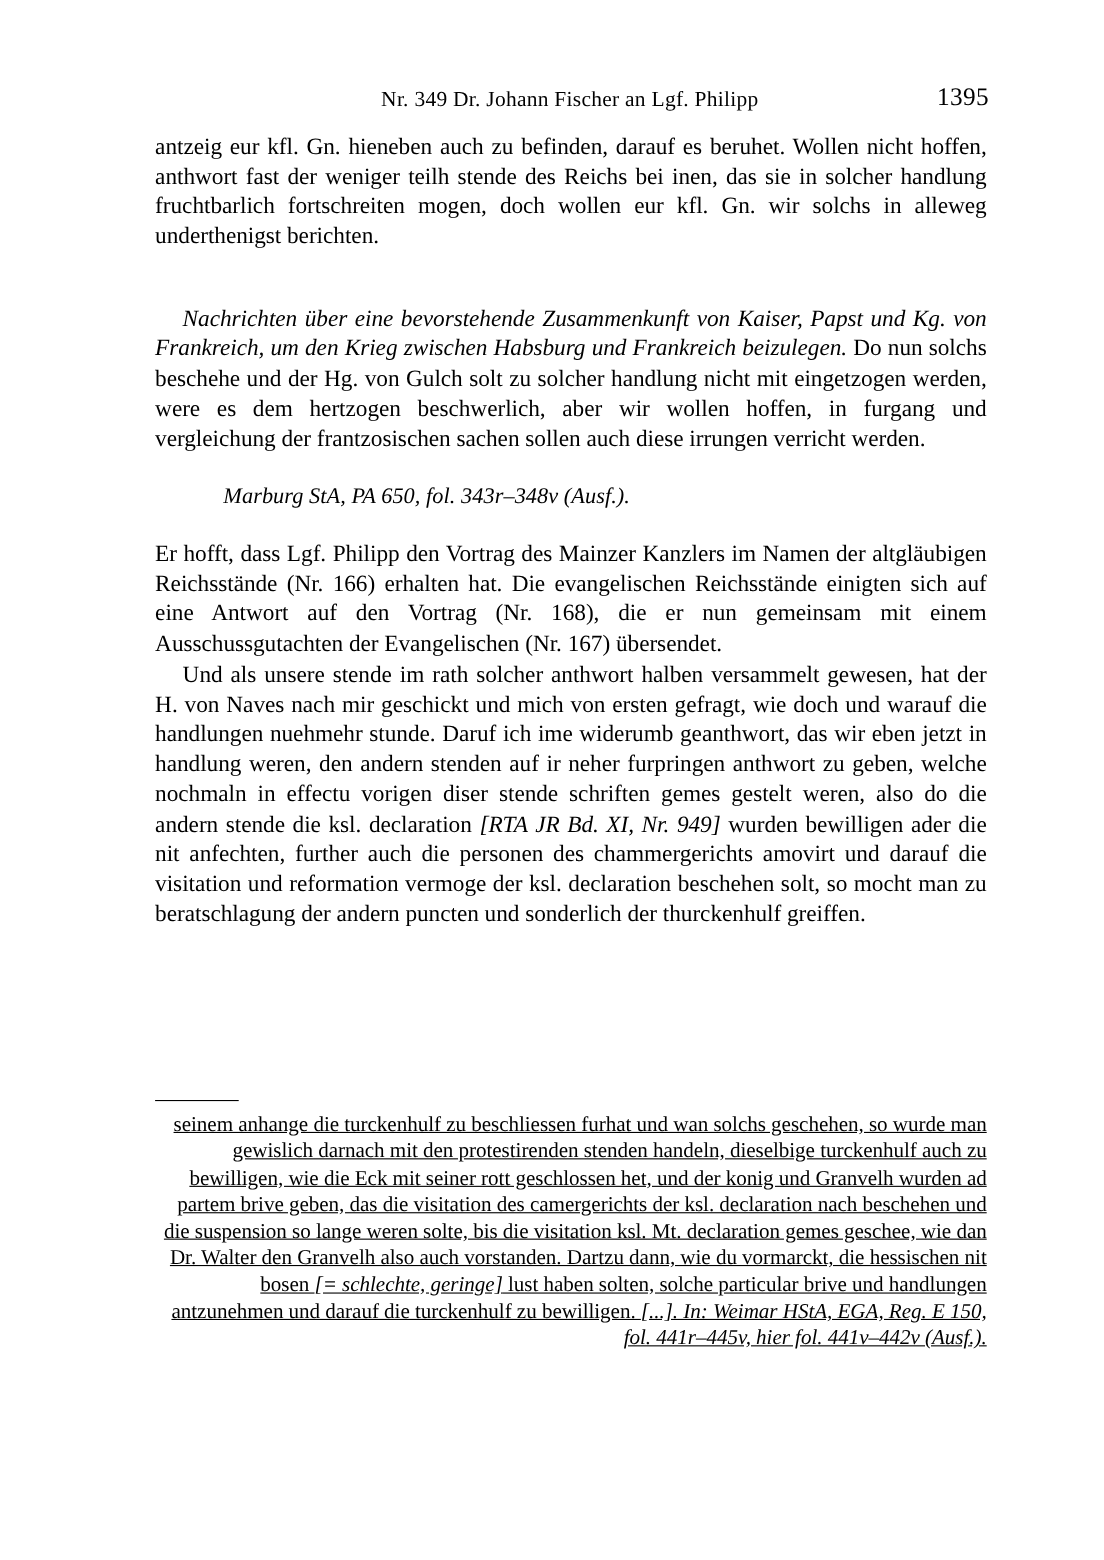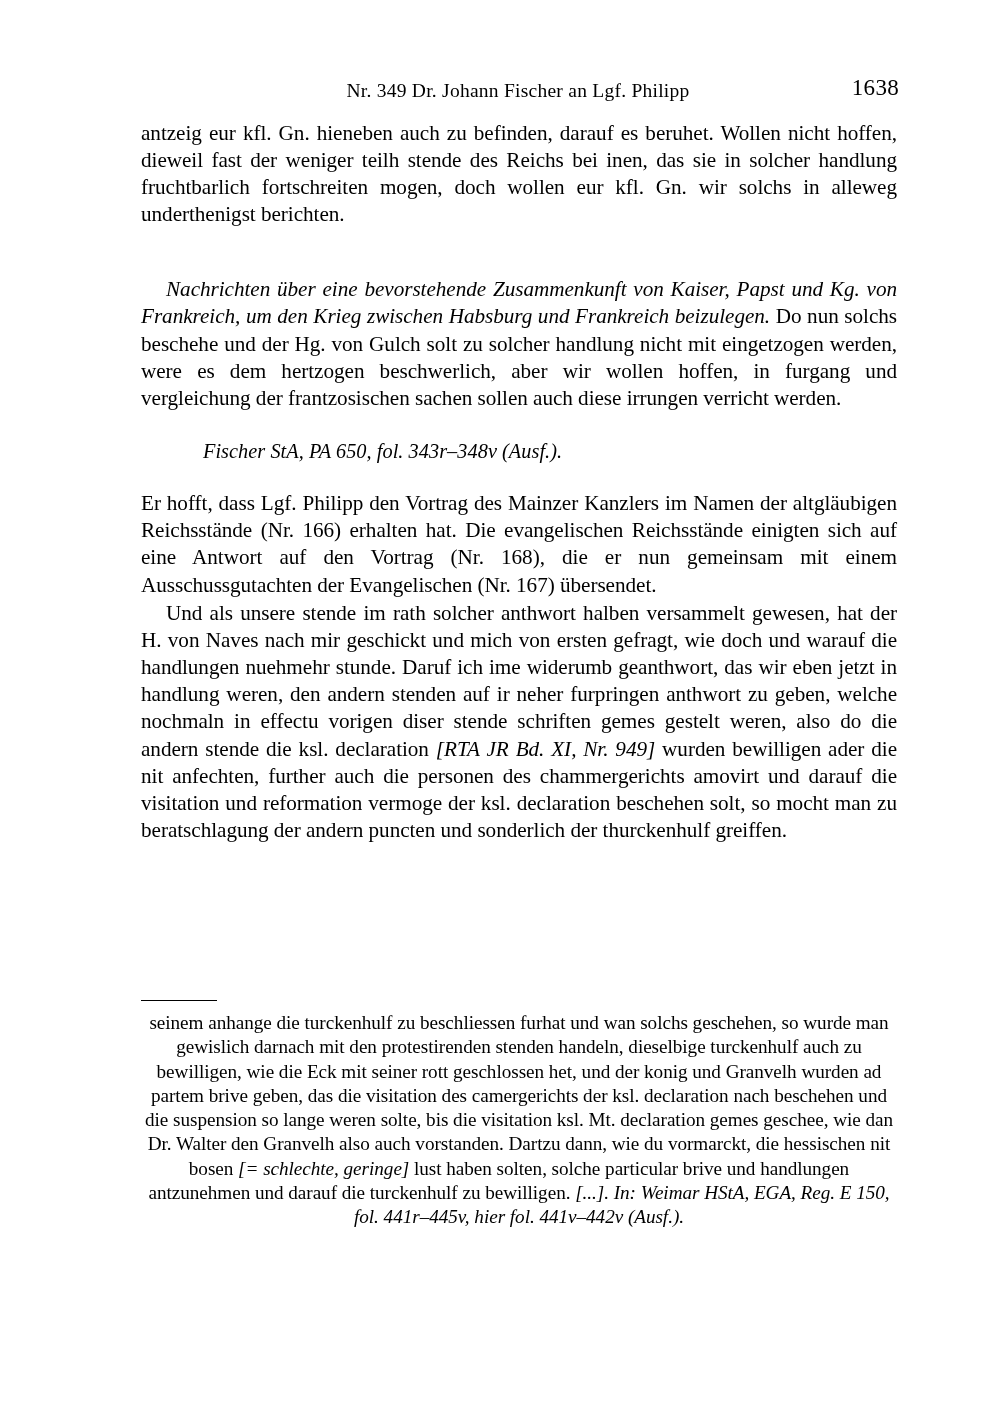--- a/index.html
+++ b/index.html
@@ -128,41 +128,42 @@
     border-top: 1.6px solid #000;
     margin: 0 0 10px 0;
   }
   .fn-text {
     font-size: 19.2px;
     line-height: 24.3px;
     text-align: justify;
     letter-spacing: -0.05px;
   }
   .fn-text.tail {
-    text-align: center;
+    text-align: right;
+    text-decoration: underline;
   }
 </style>
 </head>
 <body>
 
 <div class="page">
 
   <div class="running-head">
     <span class="rh-title">Nr. 349 Dr. Johann Fischer an Lgf. Philipp</span>
-    <span class="rh-pageno">1638</span>
+    <span class="rh-pageno">1395</span>
   </div>
 
   <div class="col">
 
-    <p>antzeig eur kfl. Gn. hieneben auch zu befinden, darauf es beruhet. Wollen nicht hoffen, dieweil fast der weniger teilh stende des Reichs bei inen, das sie in solcher handlung fruchtbarlich fortschreiten mogen, doch wollen eur kfl. Gn. wir solchs in alleweg underthenigst berichten.</p>
+    <p>antzeig eur kfl. Gn. hieneben auch zu befinden, darauf es beruhet. Wollen nicht hoffen, anthwort fast der weniger teilh stende des Reichs bei inen, das sie in solcher handlung fruchtbarlich fortschreiten mogen, doch wollen eur kfl. Gn. wir solchs in alleweg underthenigst berichten.</p>
 
     <p class="indent"><i>Nachrichten über eine bevorstehende Zusammenkunft von Kaiser, Papst und Kg. von Frankreich, um den Krieg zwischen Habsburg und Frankreich beizulegen.</i><span> Do nun solchs beschehe und der Hg. von Gulch solt zu solcher handlung nicht mit eingetzogen werden, were es dem hertzogen beschwerlich, aber wir wollen hoffen, in furgang und vergleichung der frantzosischen sachen sollen auch diese irrungen verricht werden.</span></p>
 
 
-    <div class="source-line">Fischer StA, PA 650, fol. 343r–348v (Ausf.).</div>
+    <div class="source-line">Marburg StA, PA 650, fol. 343r–348v (Ausf.).</div>
 
     <p class="regest">Er hofft, dass Lgf. Philipp den Vortrag des Mainzer Kanzlers im Namen der altgläubigen Reichsstände (Nr. 166) erhalten hat. Die evangelischen Reichsstände einigten sich auf eine Antwort auf den Vortrag (Nr. 168), die er nun gemeinsam mit einem Ausschussgutachten der Evangelischen (Nr. 167) übersendet.</p>
 
     <p class="indent body-para"><span>Und als unsere stende im rath solcher anthwort halben versammelt gewesen, hat der H. von Naves nach mir geschickt und mich von ersten gefragt, wie doch und warauf die handlungen nuehmehr stunde. Daruf ich ime widerumb geanthwort, das wir eben jetzt in handlung weren, den andern stenden auf ir neher furpringen anthwort zu geben, welche nochmaln in effectu vorigen diser stende schriften gemes gestelt weren, also do die andern stende die ksl. declaration </span><i>[RTA JR Bd. XI, Nr. 949]</i><span> wurden bewilligen ader die nit anfechten, further auch die personen des chammergerichts amovirt und darauf die visitation und reformation vermoge der ksl. declaration beschehen solt, so mocht man zu beratschlagung der andern puncten und sonderlich der thurckenhulf greiffen.</span></p>
 
   </div>
 
   <div class="footnote-zone">
     <hr class="fn-rule">
     <p class="fn-text tail"><span>seinem anhange die turckenhulf zu beschliessen furhat und wan solchs geschehen, so wurde man gewislich darnach mit den protestirenden stenden handeln, dieselbige turckenhulf auch zu bewilligen, wie die Eck mit seiner rott geschlossen het, und der konig und Granvelh wurden ad partem brive geben, das die visitation des camergerichts der ksl. declaration nach beschehen und die suspension so lange weren solte, bis die visitation ksl. Mt. declaration gemes geschee, wie dan Dr. Walter den Granvelh also auch vorstanden. Dartzu dann, wie du vormarckt, die hessischen nit bosen </span><i>[= schlechte, geringe]</i><span> lust haben solten, solche particular brive und handlungen antzunehmen und darauf die turckenhulf zu bewilligen. </span><i>[...]. In: Weimar HStA, EGA, Reg. E 150, fol. 441r–445v, hier fol. 441v–442v (Ausf.).</i></p>

